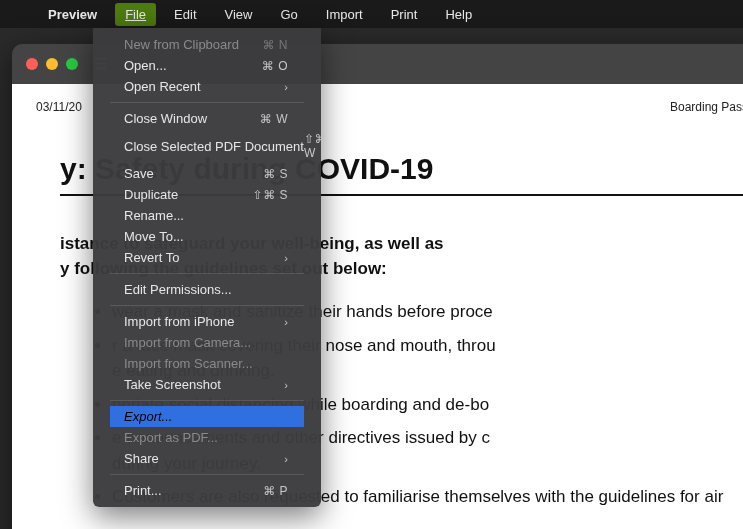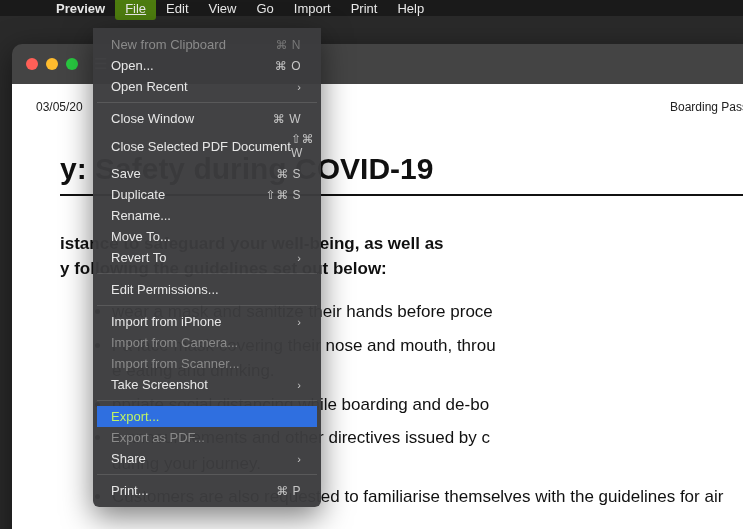--- a/index.html
+++ b/index.html
@@ -6,25 +6,25 @@
   body {
     font-family: -apple-system, BlinkMacSystemFont, "Segoe UI", sans-serif;
     background: #2a2a2a;
     width: 743px;
     height: 529px;
     overflow: hidden;
     position: relative;
   }
   .menubar {
     background: #1a1a1a;
-    height: 16px;
+    height: 28px;
     display: flex;
     align-items: center;
-    padding: 0 26px;
-    gap: 0;
+    padding: 0 10px;
+    gap: 8px;
     color: #e8e8e8;
     font-size: 13px;
   }
   .menubar .apple-logo {
     font-size: 15px;
     padding: 0 10px;
   }
   .menubar .mb-item {
     padding: 4px 10px;
     cursor: default;
@@ -102,34 +102,34 @@
   .doc-list li { margin-bottom: 8px; white-space: nowrap; }
   .doc-list li .wrap { white-space: normal; display: block; }
 
   .dropdown {
     position: absolute;
     left: 93px;
     top: 28px;
     width: 228px;
     background: rgba(60,60,62,0.97);
     border-radius: 0 0 6px 6px;
-    padding: 6px 4px;
+    padding: 6px 17px;
     box-shadow: 0 10px 30px rgba(0,0,0,0.5);
     color: #e6e6e6;
     font-size: 13px;
   }
   .dd-item {
     display: flex;
     align-items: center;
     justify-content: space-between;
     padding: 3px 16px 3px 14px;
     cursor: default;
   }
   .dd-item.disabled { color: #8a8a8a; }
-  .dd-item.highlight { background: #2f6fe0; color: #bef264; }
+  .dd-item.highlight { background: #2f6fe0; color: #000000; font-style: italic; }
   .dd-label { flex: 1; white-space: nowrap; }
   .dd-shortcut {
     font-size: 12px;
     color: #c6c6c6;
     letter-spacing: 0.5px;
   }
   .dd-item.disabled .dd-shortcut { color: #777; }
   .dd-chevron { color: #c6c6c6; font-size: 11px; padding-left: 6px; }
   .dd-sep {
     height: 1px;
@@ -156,21 +156,21 @@
   <div class="titlebar">
     <div class="traffic">
       <div class="dot red"></div>
       <div class="dot yellow"></div>
       <div class="dot green"></div>
     </div>
     <span class="tb-icon">☰</span>
   </div>
   <div class="doc-area">
     <div class="doc-header">
-      <span>03/05/20</span>
+      <span>03/11/20</span>
       <span>Boarding Pass</span>
     </div>
     <div class="doc-content">
       <div class="doc-title">y: Safety during COVID-19</div>
       <div class="doc-rule"></div>
       <div class="doc-lead1">istance to safeguard your well-being, as well as</div>
       <div class="doc-lead2">y following the guidelines set out below:</div>
       <ul class="doc-list">
         <li><span>wear a mask and sanitize their hands before proce</span></li>
         <li><span class="multi"><span>r a face mask covering their nose and mouth, throu</span><br><span>e eating and drinking.</span></span></li>

